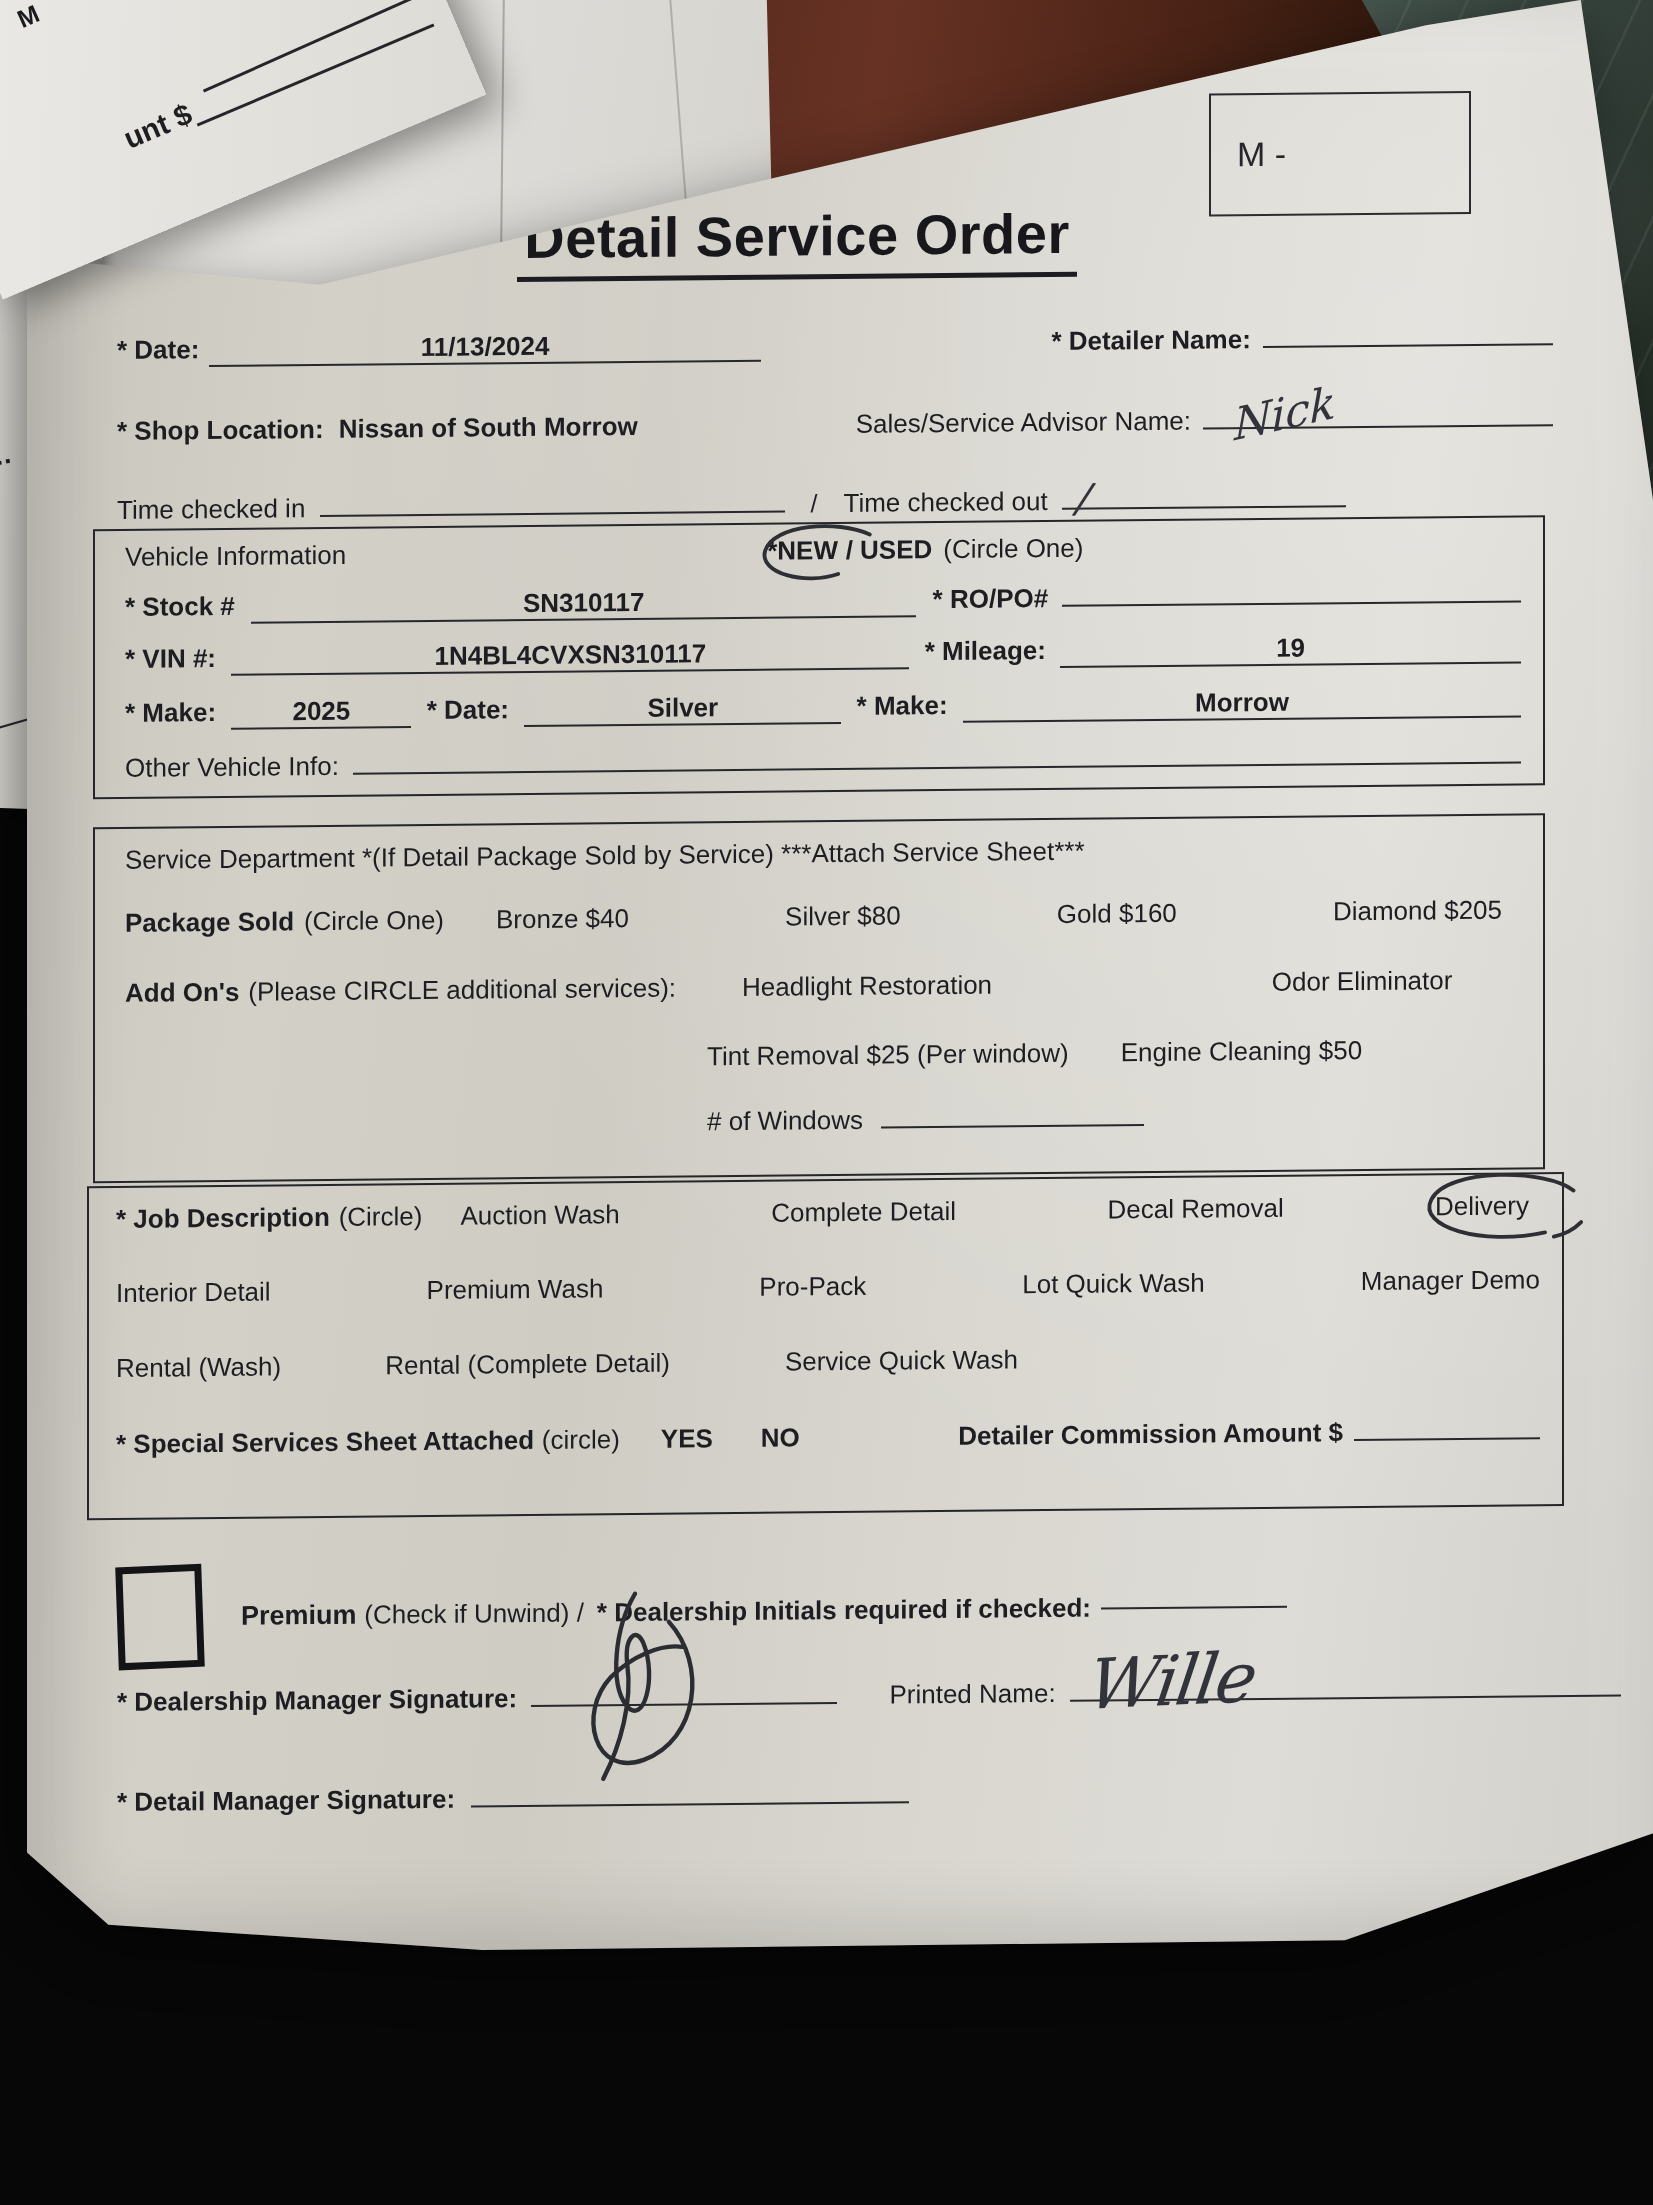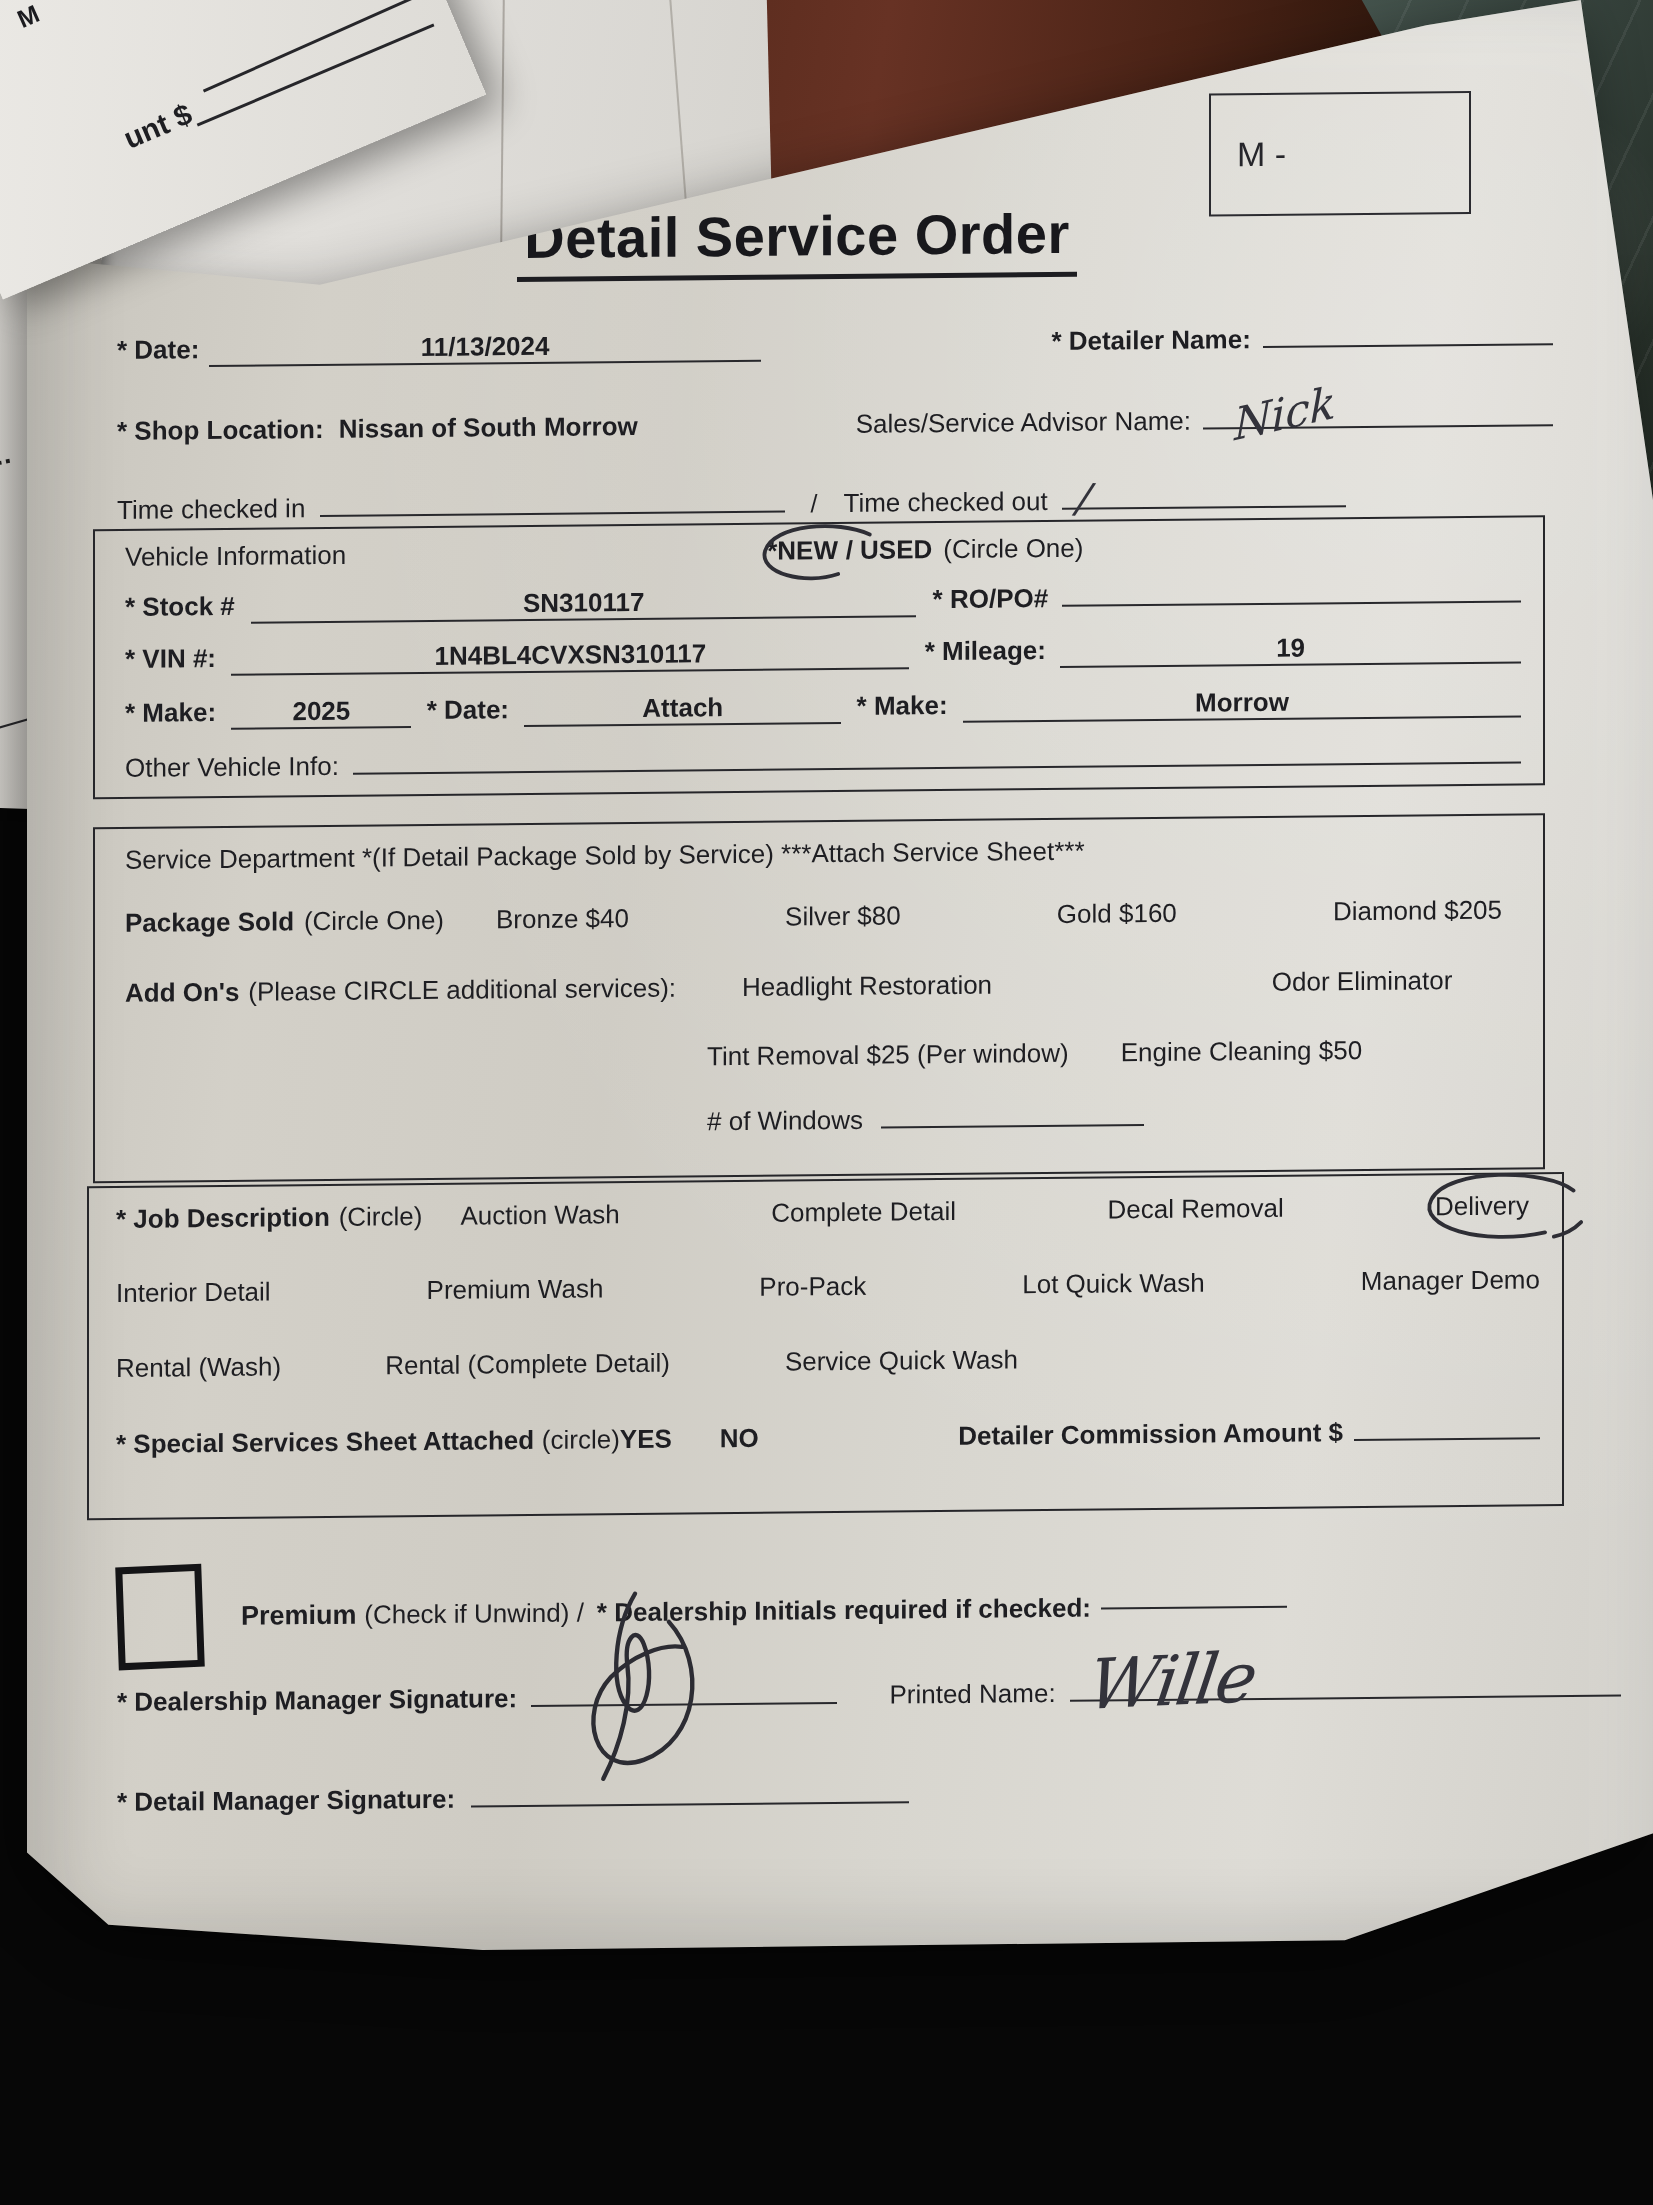--- a/index.html
+++ b/index.html
@@ -216,21 +216,21 @@
               <span class="val">19</span>
             </span>
           </div>
           <div class="vrow" style="margin-top:21px;">
             <span class="lbl">* Make:</span>
             <span class="line" style="width:180px; margin:0 15.3px;">
               <span class="val">2025</span>
             </span>
             <span class="lbl">* Date:</span>
             <span class="line" style="width:317px; margin:0 15.3px;">
-              <span class="val">Attach</span>
+              <span class="val">Silver</span>
             </span>
             <span class="lbl">* Make:</span>
             <span class="line" style="flex:1; margin-left:15.3px;">
               <span class="val">Morrow</span>
             </span>
           </div>
           <div class="vrow" style="margin-top:22px;">
             <span>Other Vehicle Info:</span>
             <span class="line" style="flex:1; margin-left:14.2px;"></span>
           </div>
@@ -291,21 +291,21 @@
             <span>Manager Demo</span>
           </div>
           <div class="vrow" style="margin-top:44px;">
             <span>Rental (Wash)</span>
             <span style="margin-left:104px;">Rental (Complete Detail)</span>
             <span style="margin-left:115px;">Service Quick Wash</span>
           </div>
           <div class="vrow" style="margin-top:45px;">
             <span class="lbl">* Special Services Sheet Attached</span>
             <span style="margin-left:7.7px;">(circle)</span>
-            <span class="lbl" style="">YES</span>
+            <span class="lbl" style="margin-left:41px;">YES</span>
             <span class="lbl" style="margin-left:48px;">NO</span>
             <span class="sp"></span>
             <span class="lbl">Detailer Commission Amount $</span>
             <span class="line" style="width:186px; margin-left:11px;"></span>
           </div>
         </div>
 
         <div class="row" id="row-unwind">
           <span id="checkbox"></span>
           <span class="lbl" style="font-size:27px;">Premium</span>

